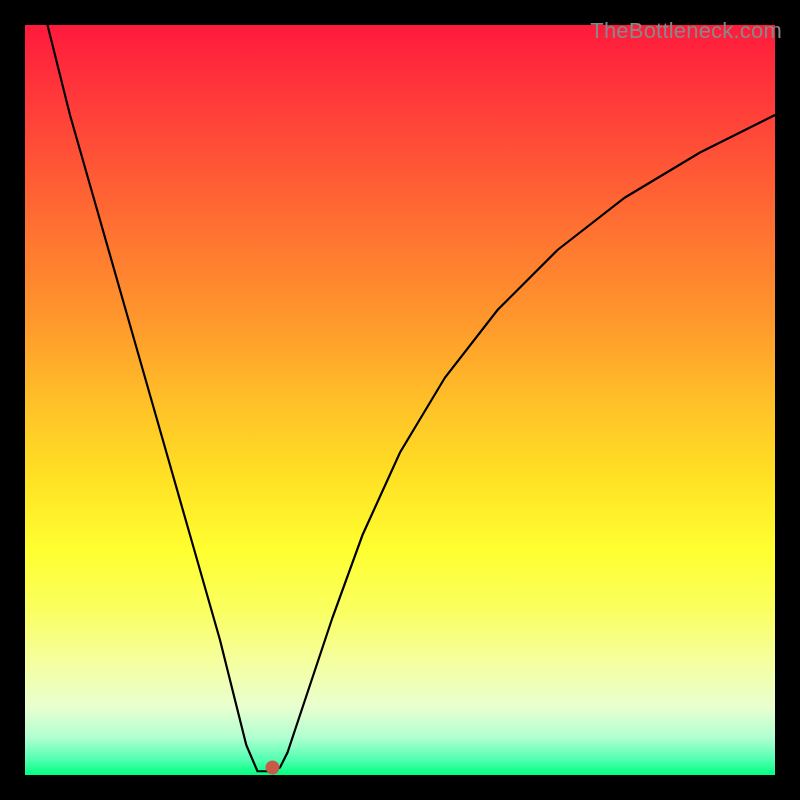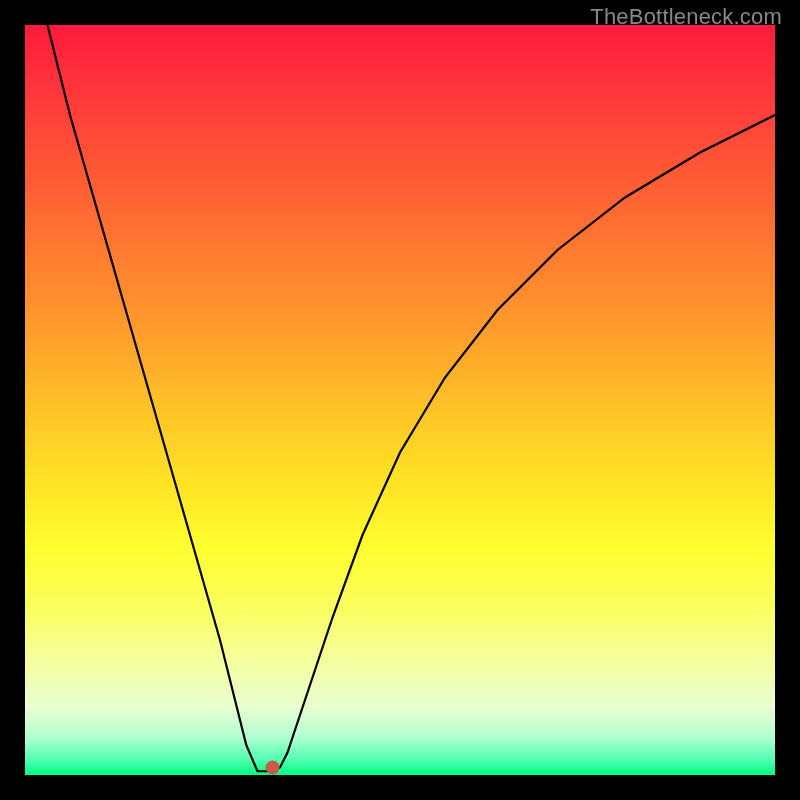--- a/index.html
+++ b/index.html
@@ -6,21 +6,21 @@
   body {
     width: 800px;
     height: 800px;
     background: #000;
     position: relative;
     font-family: Arial, sans-serif;
     overflow: hidden;
   }
   .watermark {
     position: absolute;
-    top: 4px;
+    top: 18px;
     right: 18px;
     color: #888;
     font-size: 22px;
     font-weight: 500;
     z-index: 10;
     letter-spacing: 0.2px;
   }
   .plot-area {
     position: absolute;
     left: 25px;

